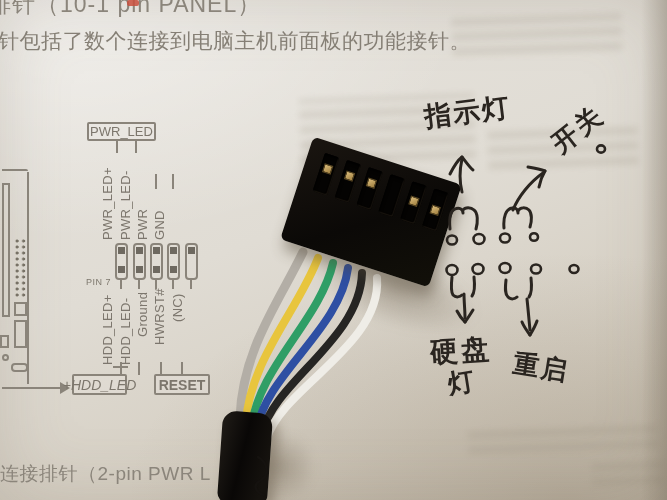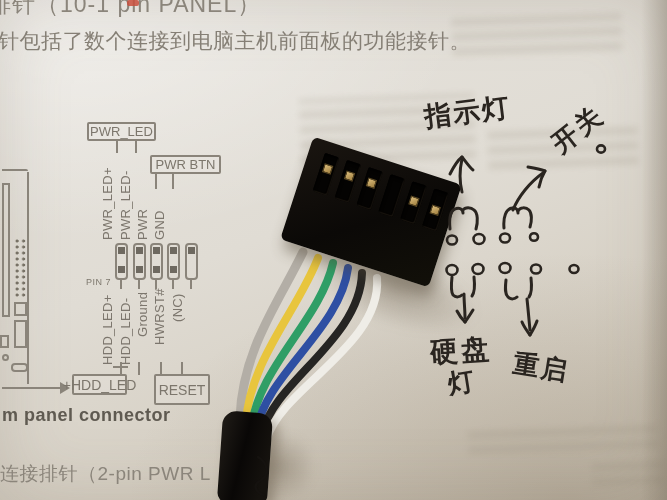--- a/index.html
+++ b/index.html
@@ -65,23 +65,20 @@
   <div style="left:14px;top:320px;width:13px;height:28px;border:2px solid #8a847a;"></div>
   <div style="left:0;top:335px;width:9px;height:13px;border:2px solid #8a847a;"></div>
   <div style="left:2px;top:354px;width:7px;height:7px;border:2px solid #8a847a;border-radius:50%;"></div>
   <div style="left:11px;top:363px;width:17px;height:9px;border:2px solid #8a847a;border-radius:4px;"></div>
   <div class="pline" style="left:2px;top:387px;width:60px;height:2px;"></div>
   <div style="left:60px;top:382px;width:0;height:0;border-left:10px solid #8a847a;border-top:6px solid rgba(0,0,0,0);border-bottom:6px solid rgba(0,0,0,0);"></div>
 
   <div class="pbox" style="left:87px;top:122px;width:69px;height:19px;font-size:13px;">
     <span>PWR_LED</span>
   </div>
-  <div class="pbox" style="left:150px;top:155px;width:71px;height:19px;font-size:13px;">
-    <span>PWR BTN</span>
-  </div>
   <div class="pline" style="left:116px;top:141px;width:2px;height:12px;"></div>
   <div class="pline" style="left:135px;top:141px;width:2px;height:12px;"></div>
   <div class="pline" style="left:155px;top:174px;width:2px;height:15px;"></div>
   <div class="pline" style="left:172px;top:174px;width:2px;height:15px;"></div>
 
   <div class="vlab" style="left:115px;top:226px;">PWR_LED+</div>
   <div class="vlab" style="left:133px;top:226px;">PWR_LED-</div>
   <div class="vlab" style="left:150px;top:226px;">PWR</div>
   <div class="vlab" style="left:167px;top:226px;">GND</div>
 
@@ -112,28 +109,27 @@
   <div class="vlab" style="left:150px;top:323px;">Ground</div>
   <div class="vlab" style="left:167px;top:331px;">HWRST#</div>
   <div class="vlab" style="left:185px;top:308px;">(NC)</div>
 
   <div class="pline" style="left:120px;top:362px;width:2px;height:13px;"></div>
   <div class="pline" style="left:138px;top:362px;width:2px;height:13px;"></div>
   <div class="pline" style="left:113px;top:366px;width:15px;height:2px;"></div>
   <div class="pline" style="left:160px;top:362px;width:2px;height:13px;"></div>
   <div class="pline" style="left:181px;top:362px;width:2px;height:13px;"></div>
 
-  <div class="pbox" style="left:72px;top:374px;width:55px;height:21px;font-size:14px;">
+  <div class="pbox" style="left:72px;top:374px;width:55px;height:21px;font-size:14px;font-style:italic;">
     <span>+HDD_LED</span>
   </div>
-  <div class="pbox" style="left:154px;top:374px;width:56px;height:31px;font-size:14px;">
+  <div class="pbox" style="left:154px;top:374px;width:56px;height:21px;font-size:14px;font-weight:bold;">
     <span>RESET</span>
   </div>
 
-  <div class="ptxt" style="left:2px;top:405px;font-size:18px;font-weight:bold;color:#5f5a51;letter-spacing:.5px;">m panel connector</div>
   <div class="ptxt" style="left:0;top:461px;font-size:19px;color:#8b857b;letter-spacing:.5px;">连接排针（2-pin PWR L</div>
   <div class="ptxt" style="left:262px;top:461px;font-size:20px;color:#8b857b;">）</div>
 
   <div class="shadow" style="left:300px;top:250px;width:190px;height:80px;transform:rotate(18deg);
               background:radial-gradient(ellipse at 50% 50%, rgba(95,82,62,.38), rgba(0,0,0,0) 65%);"></div>
   <div class="shadow" style="left:255px;top:428px;width:64px;height:78px;
               background:radial-gradient(ellipse at 40% 50%, rgba(95,82,62,.35), rgba(0,0,0,0) 65%);"></div>
 
   <svg viewBox="0 0 240 260" style="left:170px;top:240px;width:240px;height:260px;" fill="none" stroke-linecap="round">
     <path d="M133,12 C110,60 72,110 70,178 L69,202" stroke="#b3aea6" stroke-width="9"></path>

